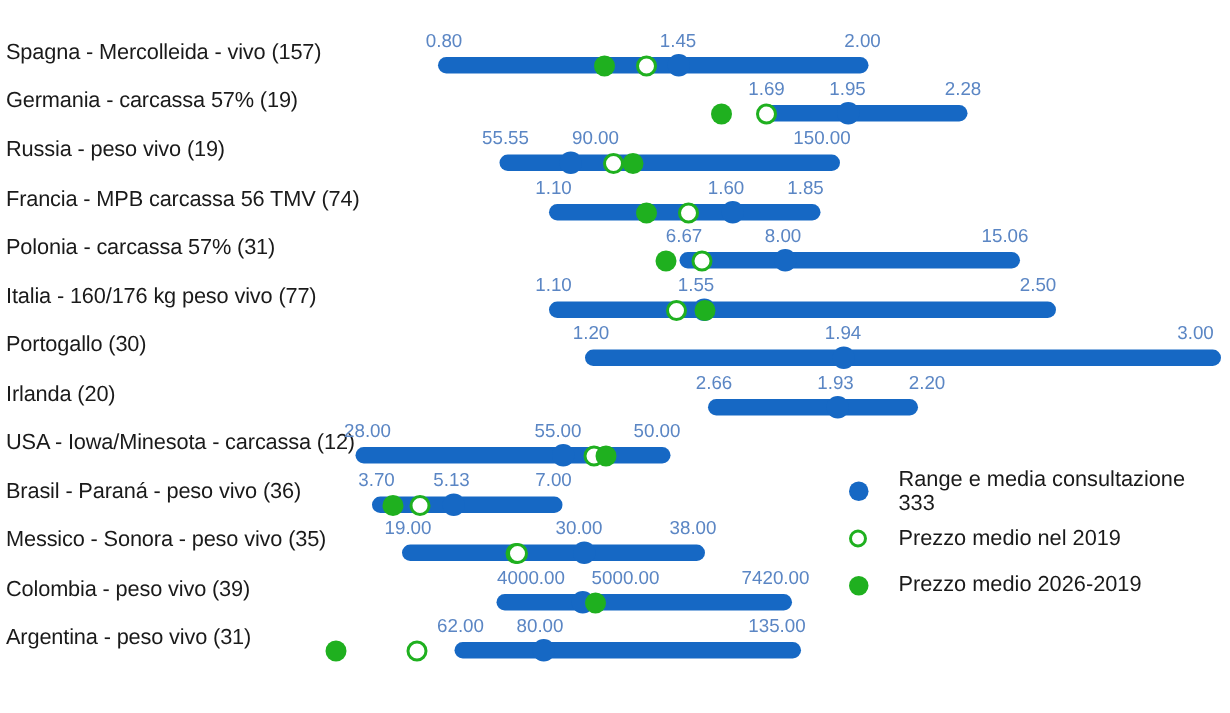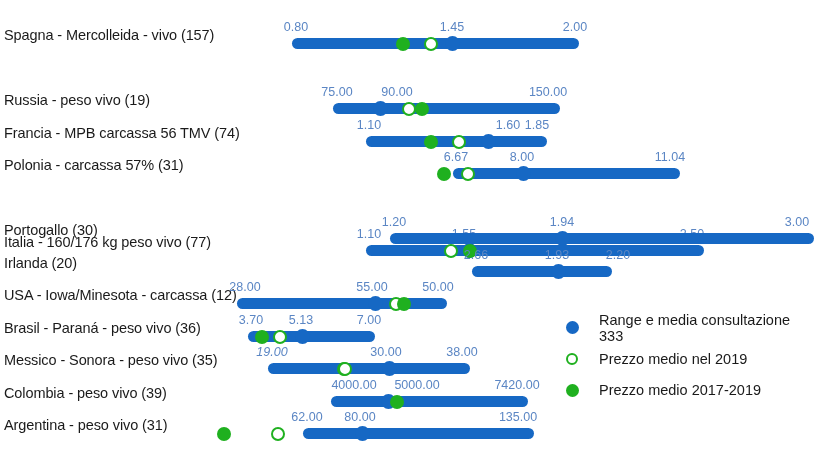--- a/index.html
+++ b/index.html
@@ -92,55 +92,65 @@
     <div class="rowlabel">Spagna - Mercolleida - vivo (157)</div>
     <div class="vlabel" style="left:296px;top:0px;">0.80</div>
     <div class="vlabel" style="left:452px;top:0px;">1.45</div>
     <div class="vlabel" style="left:575px;top:0px;">2.00</div>
     <div class="track" style="left:292px;top:18px;width:287px;"></div>
     <div class="dot dot-green" style="left:396px;top:17px;"></div>
     <div class="dot dot-ring" style="left:424px;top:17px;"></div>
     <div class="dot dot-blue" style="left:445px;top:16px;"></div>
   </div>
 
+  <div class="row" style="top:52px;">
+    <div class="rowlabel">Germania - carcassa 57% (19)</div>
+    <div class="vlabel" style="left:511px;top:0px;">1.69</div>
+    <div class="vlabel" style="left:565px;top:0px;">1.95</div>
+    <div class="vlabel" style="left:642px;top:0px;">2.28</div>
+    <div class="track" style="left:508px;top:18px;width:137px;"></div>
+    <div class="dot dot-green" style="left:474px;top:17px;"></div>
+    <div class="dot dot-ring" style="left:504px;top:17px;"></div>
+    <div class="dot dot-blue" style="left:558px;top:16px;"></div>
+  </div>
 
   <div class="row" style="top:85px;">
     <div class="rowlabel">Russia - peso vivo (19)</div>
-    <div class="vlabel" style="left:337px;top:0px;">75.00</div>
+    <div class="vlabel" style="left:337px;top:0px;">55.55</div>
     <div class="vlabel" style="left:397px;top:0px;">90.00</div>
     <div class="vlabel" style="left:548px;top:0px;">150.00</div>
     <div class="track" style="left:333px;top:18px;width:227px;"></div>
     <div class="dot dot-blue" style="left:373px;top:16px;"></div>
     <div class="dot dot-ring" style="left:402px;top:17px;"></div>
     <div class="dot dot-green" style="left:415px;top:17px;"></div>
   </div>
 
   <div class="row" style="top:118px;text-decoration:underline;">
     <div class="rowlabel">Francia - MPB carcassa 56 TMV (74)</div>
     <div class="vlabel" style="left:369px;top:0px;">1.10</div>
-    <div class="vlabel" style="left:508px;top:0px;">1.60</div>
+    <div class="vlabel" style="left:484px;top:0px;">1.60</div>
     <div class="vlabel" style="left:537px;top:0px;">1.85</div>
     <div class="track" style="left:366px;top:18px;width:181px;"></div>
     <div class="dot dot-green" style="left:424px;top:17px;"></div>
     <div class="dot dot-ring" style="left:452px;top:17px;"></div>
     <div class="dot dot-blue" style="left:481px;top:16px;"></div>
   </div>
 
   <div class="row" style="top:150px;">
     <div class="rowlabel">Polonia - carcassa 57% (31)</div>
     <div class="vlabel" style="left:456px;top:0px;">6.67</div>
     <div class="vlabel" style="left:522px;top:0px;">8.00</div>
-    <div class="vlabel" style="left:670px;top:0px;">11.04</div>
+    <div class="vlabel" style="left:670px;top:0px;">15.06</div>
     <div class="track" style="left:453px;top:18px;width:227px;"></div>
     <div class="dot dot-green" style="left:437px;top:17px;"></div>
     <div class="dot dot-ring" style="left:461px;top:17px;"></div>
     <div class="dot dot-blue" style="left:516px;top:16px;"></div>
   </div>
 
-  <div class="row" style="top:183px;margin-top:44px;">
+  <div class="row" style="top:183px;">
     <div class="rowlabel">Italia - 160/176 kg peso vivo (77)</div>
     <div class="vlabel" style="left:369px;top:0px;">1.10</div>
     <div class="vlabel" style="left:464px;top:0px;">1.55</div>
     <div class="vlabel" style="left:692px;top:0px;">2.50</div>
     <div class="track" style="left:366px;top:18px;width:338px;"></div>
     <div class="dot dot-ring" style="left:444px;top:17px;"></div>
     <div class="dot dot-blue" style="left:462px;top:16px;"></div>
     <div class="dot dot-green" style="left:463px;top:17px;"></div>
   </div>
 
@@ -179,21 +189,21 @@
     <div class="vlabel" style="left:301px;top:0px;">5.13</div>
     <div class="vlabel" style="left:369px;top:0px;">7.00</div>
     <div class="track" style="left:248px;top:18px;width:127px;"></div>
     <div class="dot dot-green" style="left:255px;top:17px;"></div>
     <div class="dot dot-ring" style="left:273px;top:17px;"></div>
     <div class="dot dot-blue" style="left:295px;top:16px;"></div>
   </div>
 
   <div class="row" style="top:345px;">
     <div class="rowlabel">Messico - Sonora - peso vivo (35)</div>
-    <div class="vlabel" style="left:272px;top:0px;font-style:italic;">19.00</div>
+    <div class="vlabel" style="left:272px;top:0px;">19.00</div>
     <div class="vlabel" style="left:386px;top:0px;">30.00</div>
     <div class="vlabel" style="left:462px;top:0px;">38.00</div>
     <div class="track" style="left:268px;top:18px;width:202px;"></div>
     <div class="dot dot-green" style="left:337px;top:17px;"></div>
     <div class="dot dot-ring" style="left:338px;top:17px;"></div>
     <div class="dot dot-blue" style="left:382px;top:16px;"></div>
   </div>
 
   <div class="row" style="top:378px;">
     <div class="rowlabel">Colombia - peso vivo (39)</div>
@@ -223,18 +233,18 @@
       <span class="leg-text" style="top:0px;">Range e media consultazione 333</span>
     </div>
 
     <div class="leg-item" style="top:39px;">
       <span class="leg-mark" style="top:2px;width:12px;height:12px;background:#ffffff;border:2px solid #1fb01f;"></span>
       <span class="leg-text" style="top:0px;">Prezzo medio nel 2019</span>
     </div>
 
     <div class="leg-item" style="top:70px;">
       <span class="leg-mark" style="top:2px;width:13px;height:13px;background:#1fb01f;"></span>
-      <span class="leg-text" style="top:0px;">Prezzo medio 2017-2019</span>
+      <span class="leg-text" style="top:0px;">Prezzo medio 2026-2019</span>
     </div>
 
   </div>
 
 </div>
 
 </body></html>

